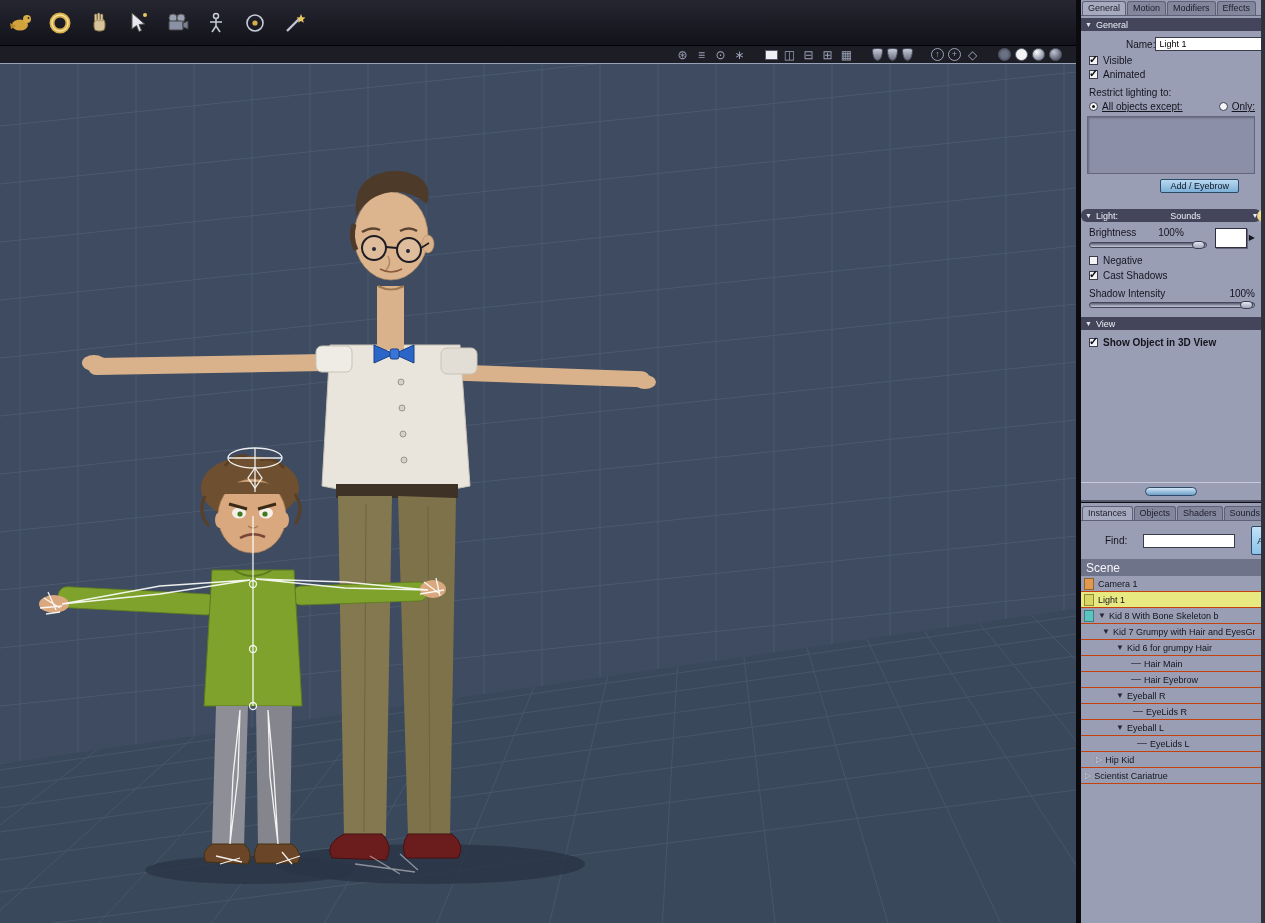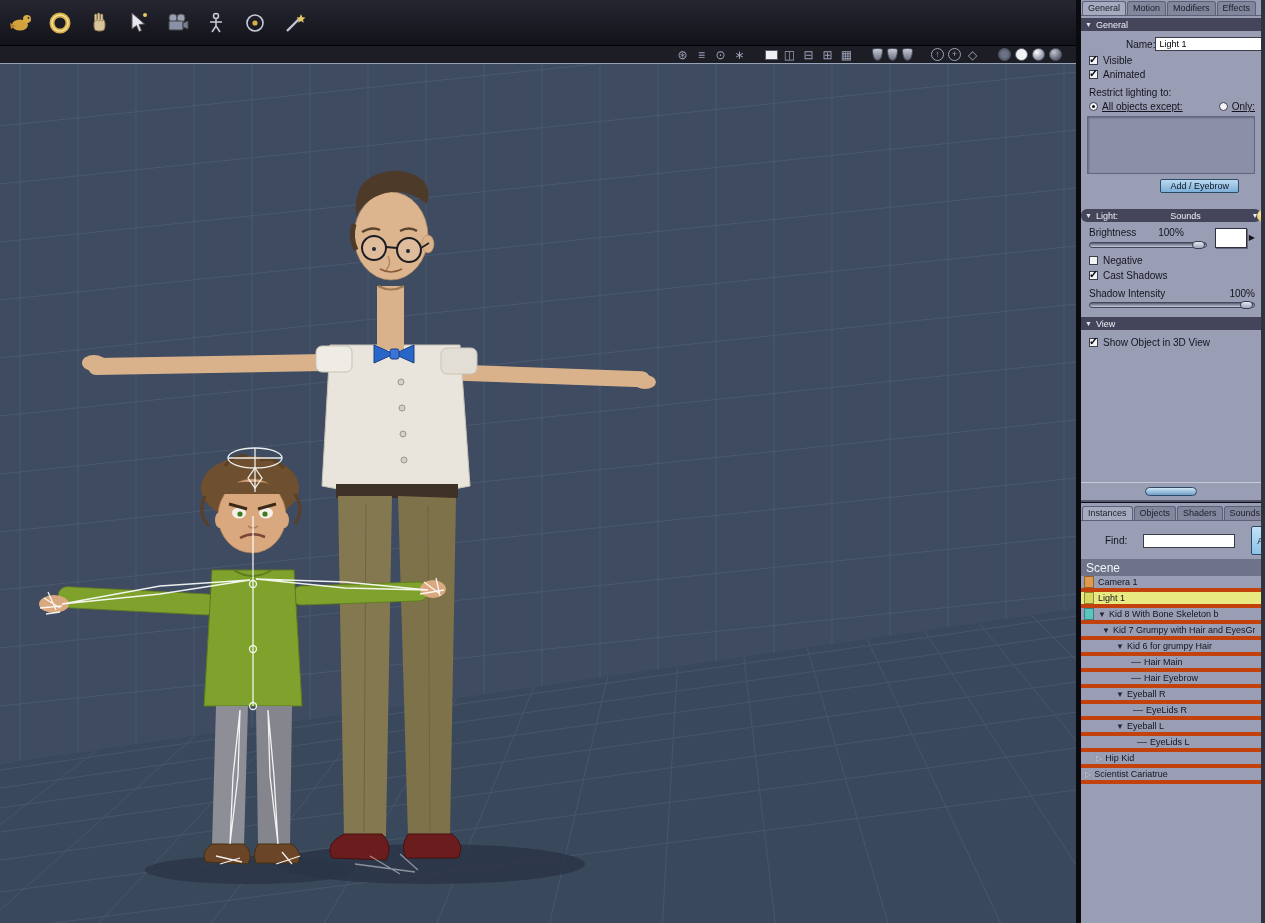--- a/index.html
+++ b/index.html
@@ -75,21 +75,21 @@
   .split-handle { position:absolute; left:50%; top:4px; transform:translateX(-50%);
                   width:52px; height:9px; border-radius:5px; border:1px solid #2e4a66;
                   background:linear-gradient(#cfe6f6,#6f9fc8); }
 
   .browser { flex:1; display:flex; flex-direction:column; overflow:hidden; border-top:1px solid #0c0c12; }
   .btabs { display:flex; gap:1px; padding:2px 1px 0; height:18px; align-items:flex-end;
            border-bottom:1px solid #5d6076; }
   .find-row { display:flex; align-items:center; gap:16px; padding:5px 2px 4px 24px; }
   .scene-row { height:17px; background:#6f7389; color:#f3f5fa; font-size:12px;
                display:flex; align-items:center; padding:0 5px; flex:none; }
-  .trow { height:16px; display:flex; align-items:center; border-bottom:4px solid #c2410c;
+  .trow { height:16px; display:flex; align-items:center; border-bottom:1px solid #c2410c;
           font-size:9px; white-space:nowrap; overflow:hidden; }
   .trow.sel { background:#e9e982; }
   .chip { width:10px; height:12px; margin-right:4px; flex:none; border:1px solid rgba(0,0,0,.35); }
   .tri { font-size:8px; margin-right:3px; color:#23243a; flex:none; }
   .tri.closed { color:#eef0f6; text-shadow:0 0 1px #333; }
   .dash { width:10px; height:1px; background:#4a4c60; margin-right:3px; flex:none; }
   .tlabel { overflow:hidden; text-overflow:clip; }
 </style>
 </head>
 <body>
@@ -450,21 +450,21 @@
       <div class="prow" style="margin-top:3px;">
         <div class="slider" style="flex:1;">
           <span class="thumb"></span>
         </div>
       </div>
 
       <div class="sec-header" style="margin-top:9px;">
         <span class="sec-arrow">▼</span>
         <span>View</span>
       </div>
-      <div class="prow" style="margin-top:7px;">
+      <div class="prow" style="margin-top:7px;font-weight:bold;">
         <span class="cb checked"></span>
         <span>Show Object in 3D View</span>
       </div>
     </div>
 
     <div class="splitter">
       <span class="split-handle"></span>
     </div>
 
     <div class="browser">

